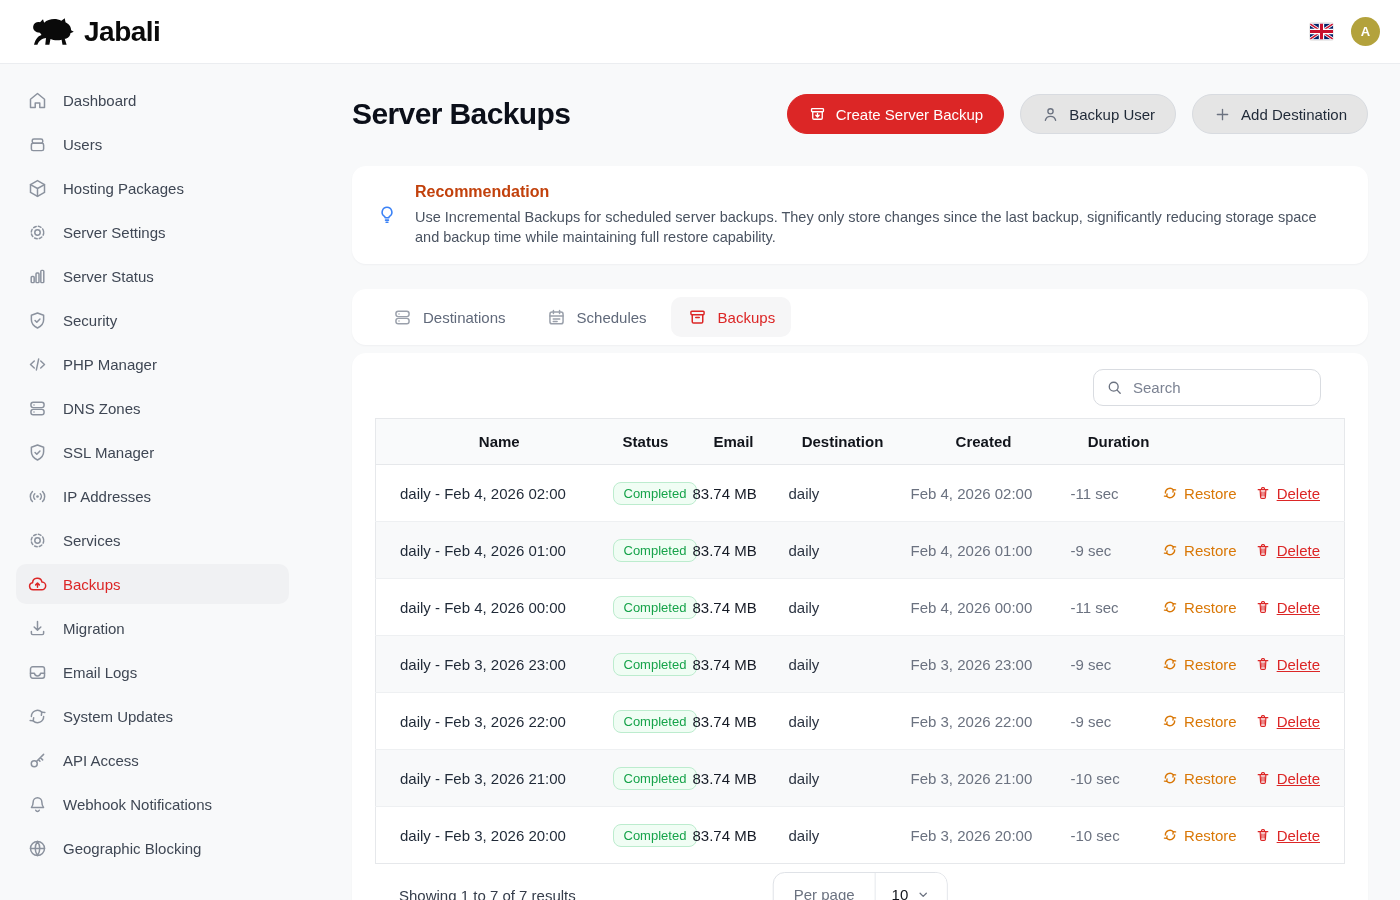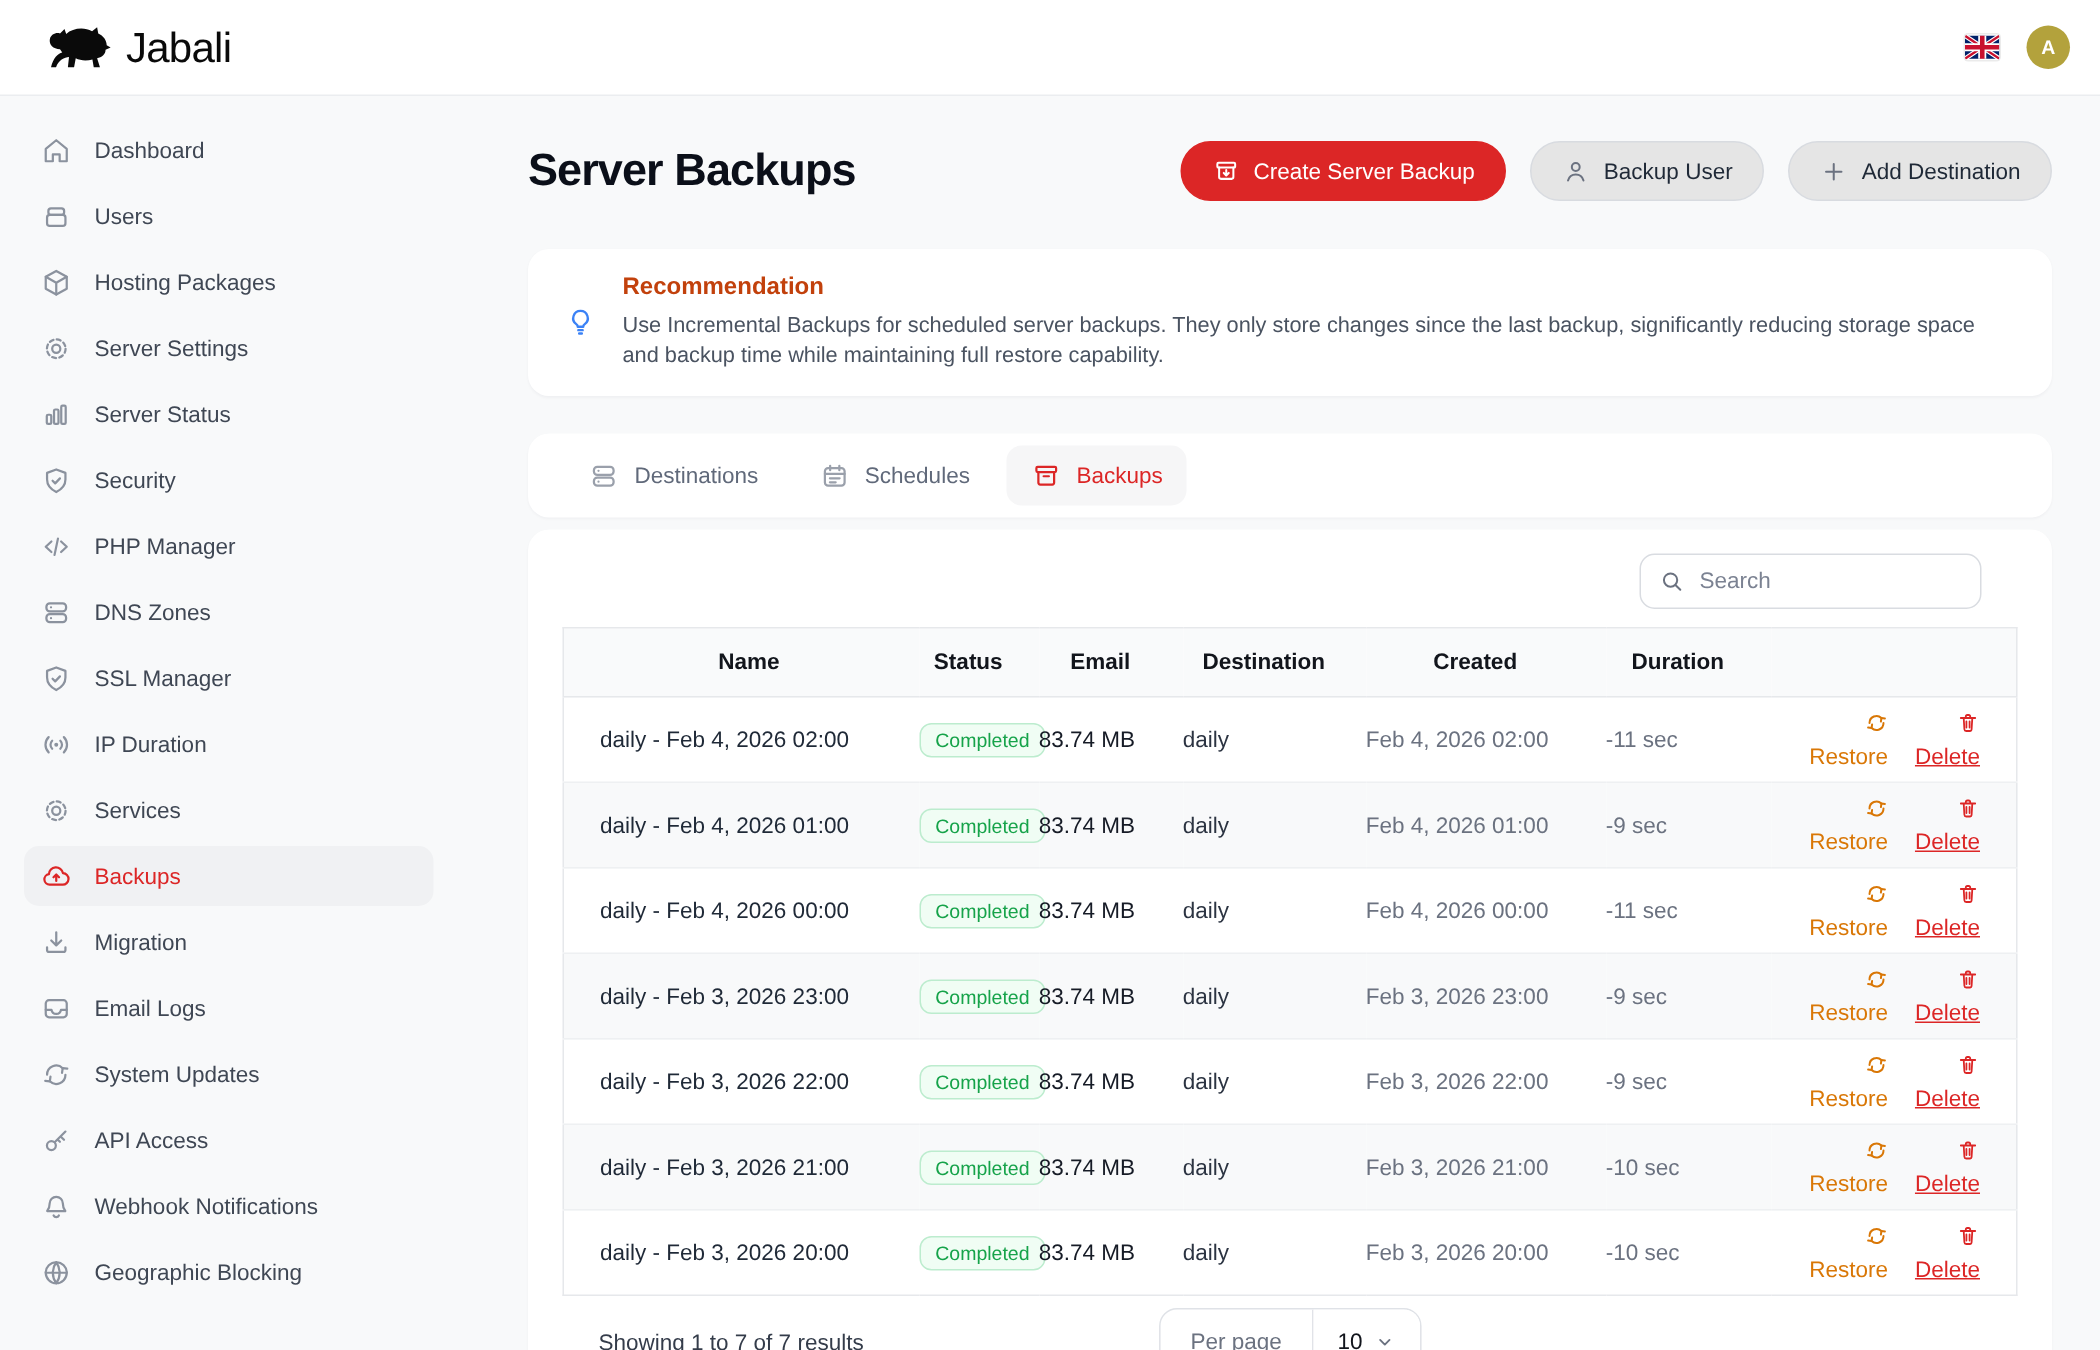--- a/index.html
+++ b/index.html
@@ -20,21 +20,21 @@
   .icon{ flex:0 0 auto; display:inline-flex; }
 
   
   .app-header{
     position:absolute; top:0; left:0; right:0; height:64px;
     background:#fff; border-bottom:1px solid #ebedf0;
     display:flex; align-items:center; justify-content:space-between;
     padding:0 20px 0 28px; z-index:5;
   }
   .brand{ display:flex; align-items:center; gap:8px; }
-  .brand-name{ font-size:28px; font-weight:normal; color:#0a0a0a; letter-spacing:-0.5px; }
+  .brand-name{ font-size:28px; font-weight:bold; color:#0a0a0a; letter-spacing:-0.5px; }
   .header-right{ display:flex; align-items:center; gap:18px; }
   .flag{ width:23px; height:17px; border-radius:2px; overflow:hidden; box-shadow:0 0 0 1px rgba(0,0,0,.08); }
   .avatar{
     width:29px; height:29px; border-radius:50%;
     background:var(--avatar-bg,#b3a23c); color:#fff;
     display:flex; align-items:center; justify-content:center;
     font-size:13px; font-weight:bold;
   }
 
   
@@ -119,22 +119,22 @@
   td.dest{ color:#2c3442; }
   td.dim{ color:#6b7280; }
   .chip{
     display:inline-block; padding:3px 10px; border-radius:8px;
     font-size:13px; color:var(--success-text,#16a34a);
     background:var(--success-bg,#f0fdf4); border:1px solid #bcecce;
   }
   td.actions-cell{ padding-right:24px; }
   .row-actions{ display:flex; justify-content:flex-end; align-items:center; gap:18px; }
   .link-btn{
-    display:inline-flex; align-items:flex-end; gap:6px;
-    background:none; border:none; font-size:15px; font-family:inherit; cursor:pointer; padding:0;flex-direction:column;
+    display:inline-flex; align-items:flex-start; gap:6px;
+    background:none; border:none; font-size:15px; font-family:inherit; cursor:pointer; padding:0;
   }
   .link-btn.restore{ color:var(--restore); }
   .link-btn.delete{ color:var(--primary);text-decoration:underline; }
 
   
   .pagination{ position:relative; height:62px; display:flex; align-items:center; }
   .page-summary{ padding-left:24px; font-size:15px; color:#343c4a; }
   .per-page{
     position:absolute; left:50%; top:8px; transform:translateX(-50%);
     display:flex; align-items:stretch; height:44px;
@@ -252,21 +252,21 @@
       </span>
       <span>SSL Manager</span>
     </a>
     <a class="side-item">
       <span class="icon">
         <svg width="21" height="21" viewBox="0 0 24 24" fill="none" stroke="currentColor" stroke-width="1.7" stroke-linecap="round" stroke-linejoin="round">
           <circle cx="12" cy="12" r="1.5" fill="currentColor" stroke="none"></circle>
           <path d="M8.9 15.1a4.4 4.4 0 0 1 0-6.2M15.1 8.9a4.4 4.4 0 0 1 0 6.2M6.2 17.8a8.2 8.2 0 0 1 0-11.6M17.8 6.2a8.2 8.2 0 0 1 0 11.6"></path>
         </svg>
       </span>
-      <span>IP Duration</span>
+      <span>IP Addresses</span>
     </a>
     <a class="side-item">
       <span class="icon">
         <svg width="21" height="21" viewBox="0 0 24 24" fill="none" stroke="currentColor" stroke-width="1.7" stroke-linecap="round" stroke-linejoin="round">
           <circle cx="12" cy="12" r="3.1"></circle>
           <circle cx="12" cy="12" r="7.1" stroke-dasharray="3.1 2.5"></circle>
         </svg>
       </span>
       <span>Services</span>
     </a>

